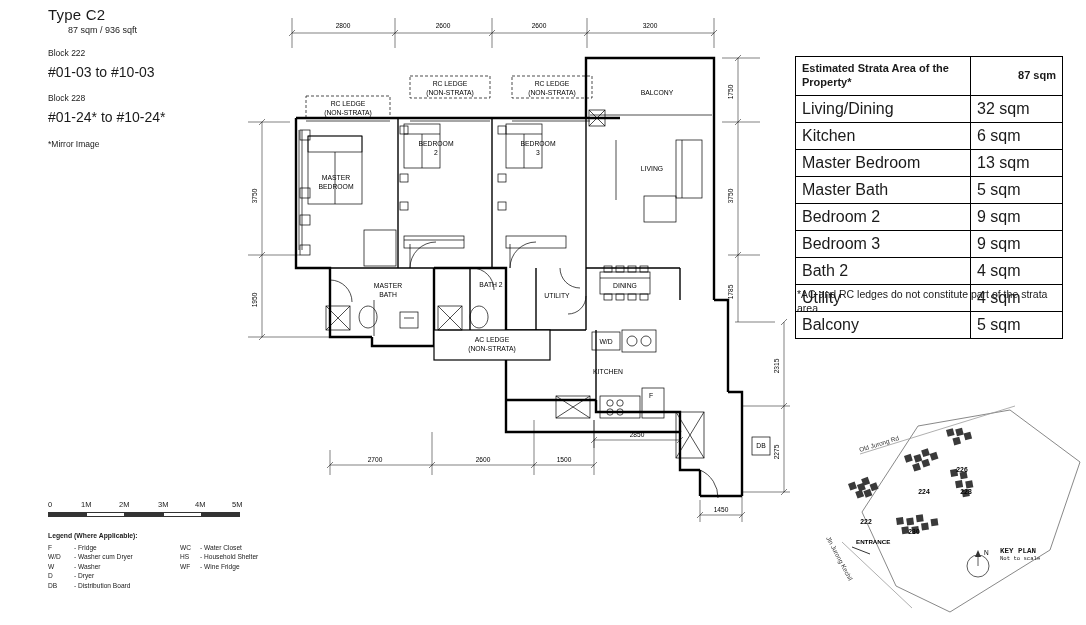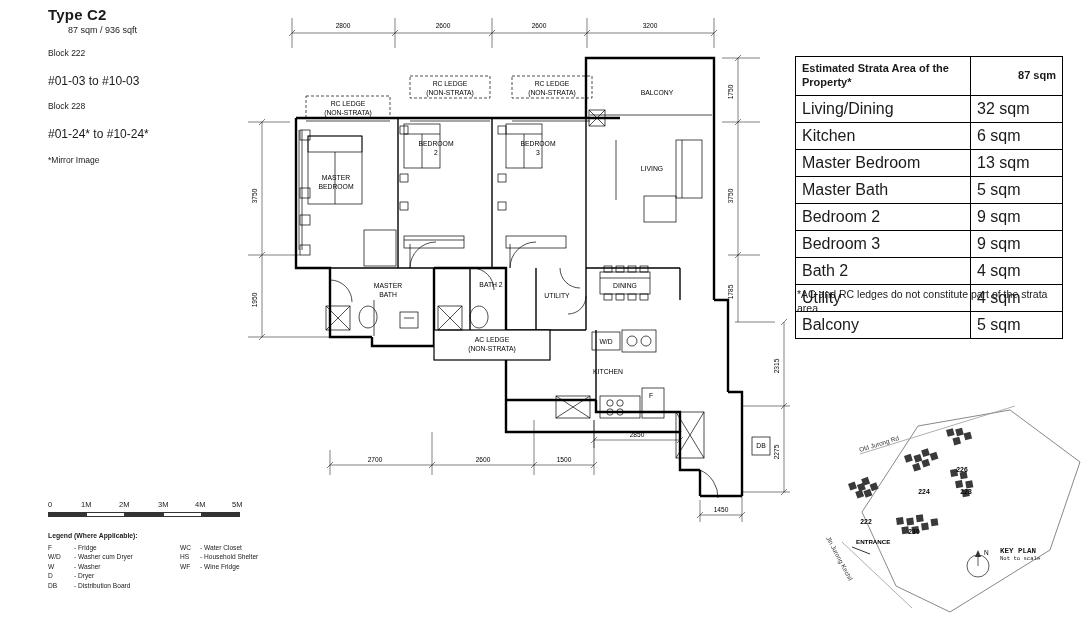--- a/index.html
+++ b/index.html
@@ -9,25 +9,25 @@
     background: #ffffff;
     font-family: "Liberation Sans", sans-serif;
     color: #1a1a1a;
     position: relative;
     overflow: hidden;
   }
   .abs { position: absolute; }
 
   
   #left-info { left: 48px; top: 6px; width: 200px; }
-  #title { font-size: 15px; font-weight: bold; letter-spacing: 0.2px; }
+  #title { font-size: 15px; font-weight: normal; letter-spacing: 0.2px; }
   #subtitle { font-size: 9px; margin-top: 2px; color: #222; padding-left: 20px; }
   .blk { margin-top: 13px; }
   .blk-name { font-size: 8.5px; font-weight: normal; }
-  .blk-units { font-size: 12px; margin-top: 16px; }
+  .blk-units { font-size: 14px; margin-top: 6px; }
   #mirror-note { margin-top: 14px; font-size: 8.5px; }
 
   
   #scalebar { left: 48px; top: 500px; width: 210px; }
   #scalebar .labels { position: relative; height: 12px; font-size: 7.5px; }
   #scalebar .labels span { position: absolute; top: 0; }
   #scalebar .bar { position: relative; height: 5px; width: 192px; border: 0.7px solid #333; display: flex; }
   #scalebar .bar i { flex: 1; border-right: 0.7px solid #333; }
   #scalebar .bar i:last-child { border-right: none; }
   #scalebar .bar i:nth-child(odd) { background: #333; }

